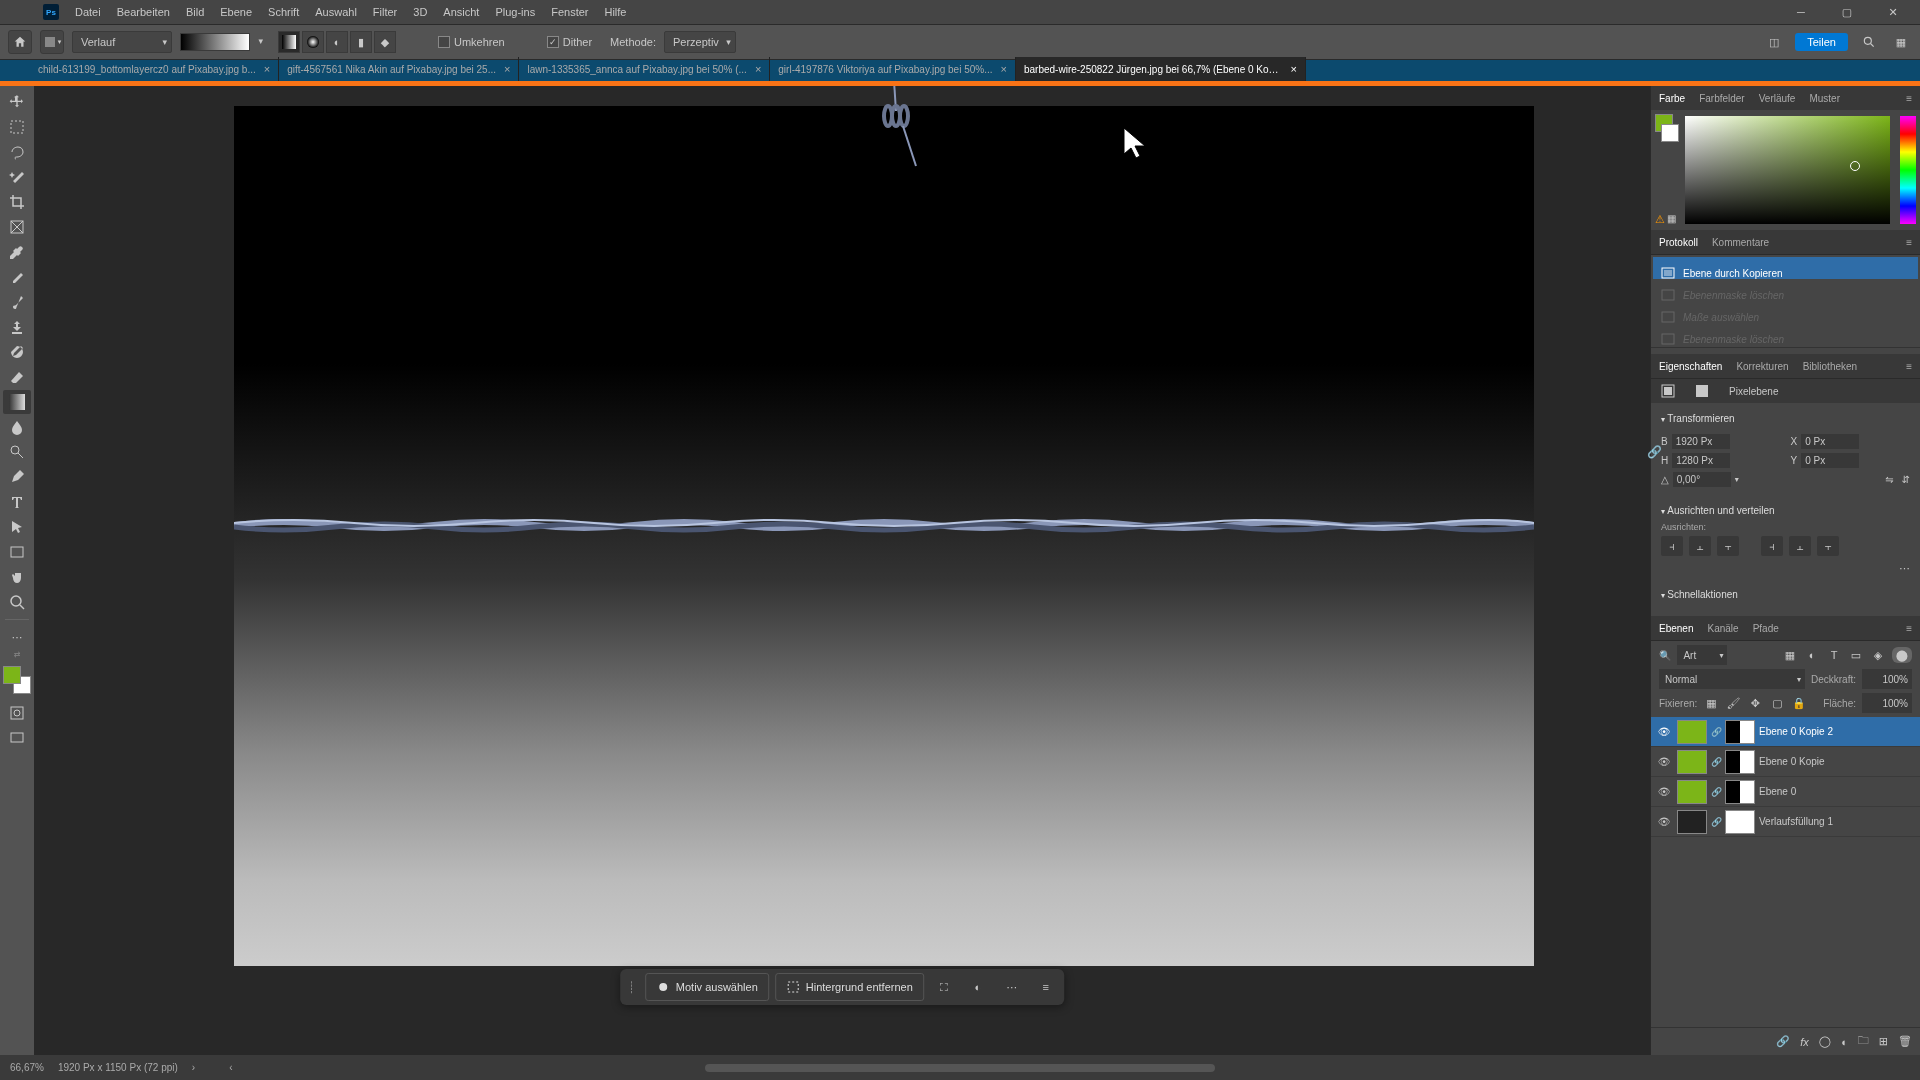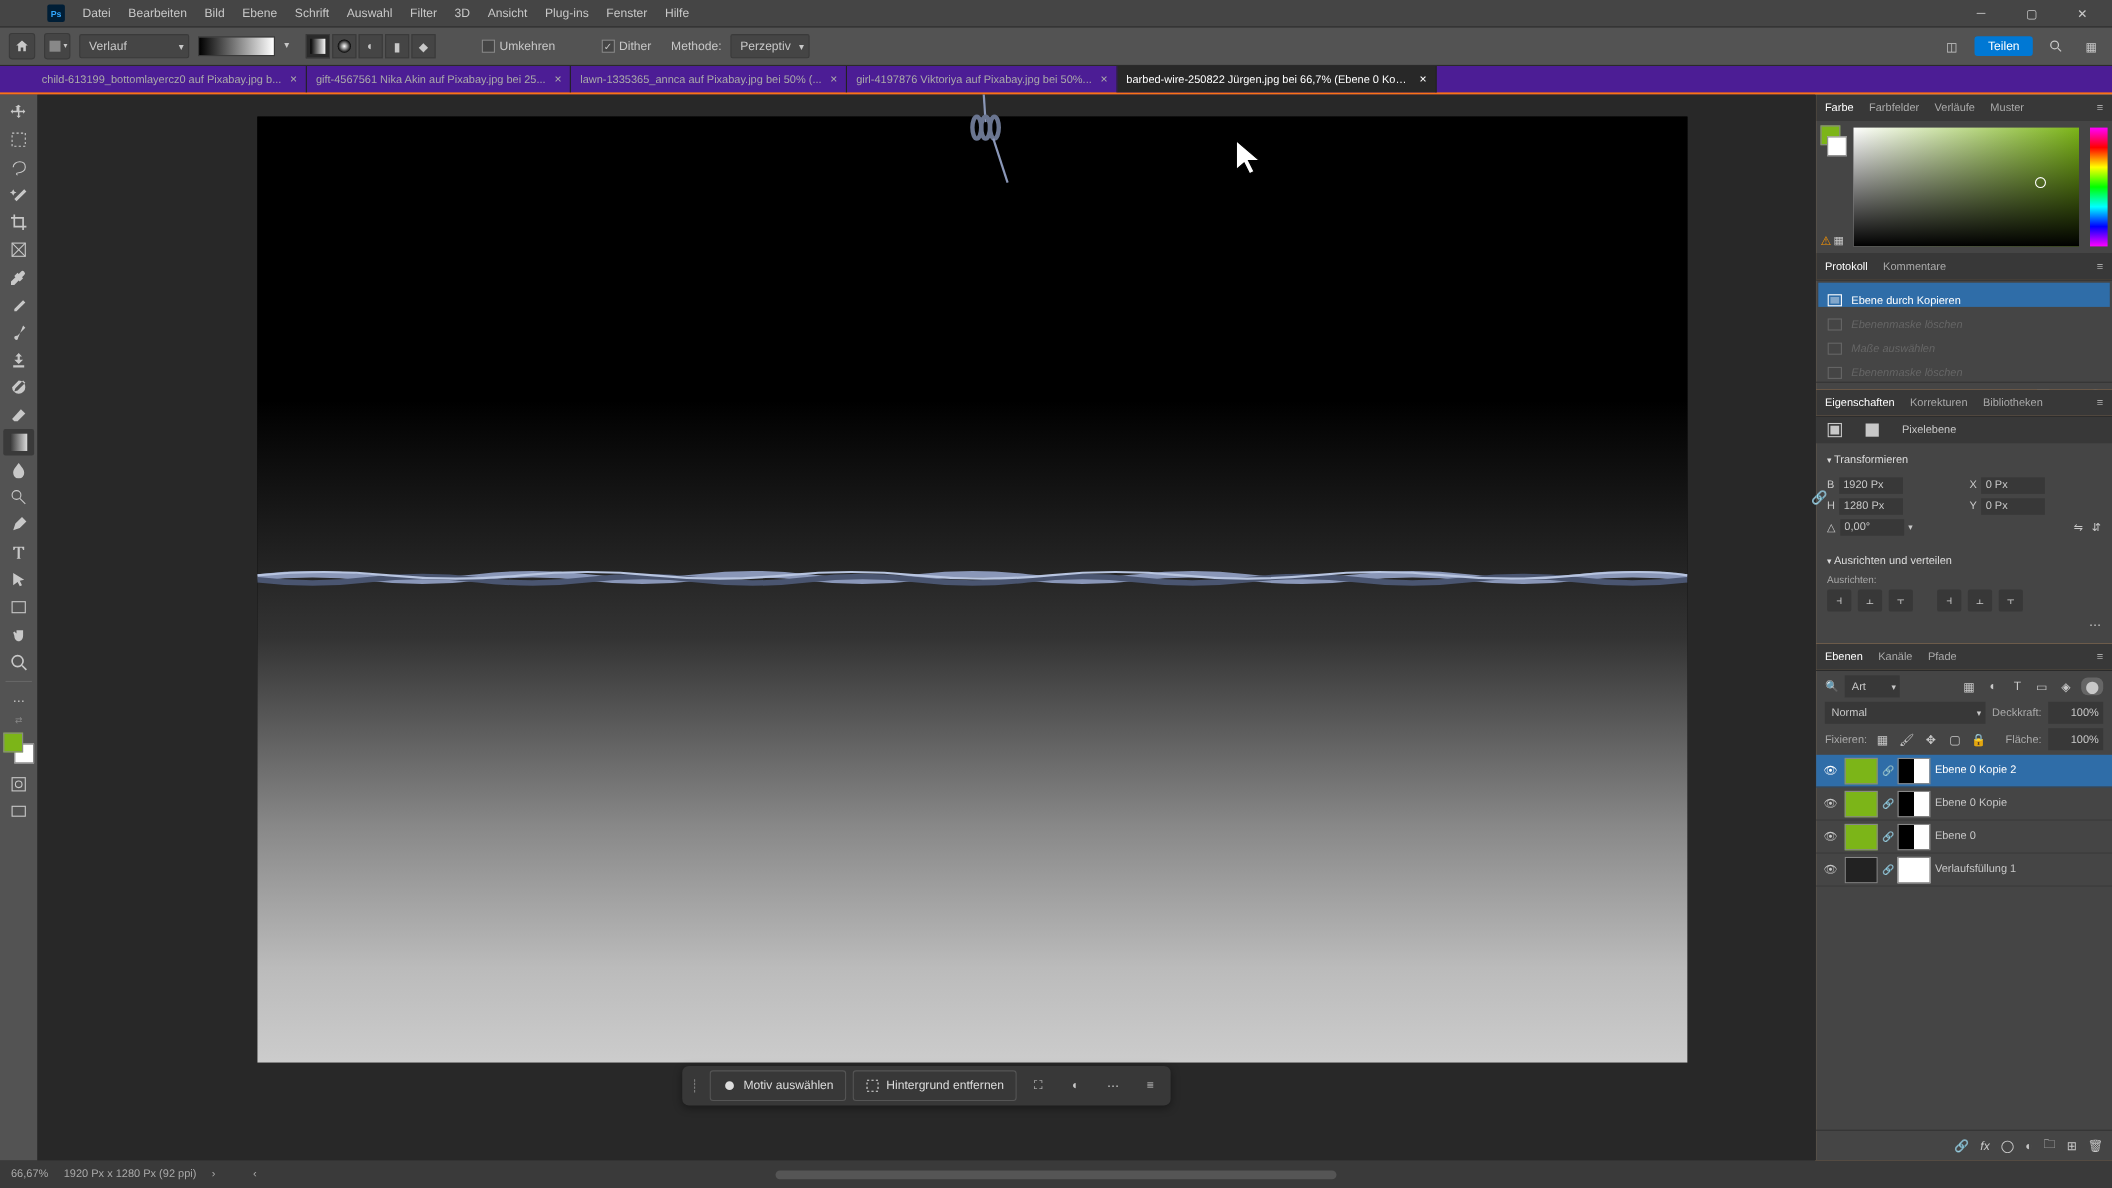--- a/index.html
+++ b/index.html
@@ -22,21 +22,21 @@
 .grad-types { display:flex; gap:2px; margin-left:20px; }
 .grad-type-btn { width:22px; height:22px; background:#454545; border:1px solid #3a3a3a; cursor:pointer; display:flex; align-items:center; justify-content:center; }
 .grad-type-btn.active { background:#2a2a2a; }
 .checkbox { display:flex; align-items:center; gap:4px; cursor:pointer;margin-left:34px; }
 .checkbox .box { width:12px; height:12px; border:1px solid #888; background:#454545; display:flex; align-items:center; justify-content:center; font-size:9px; }
 .right-opts { margin-left:auto; display:flex; align-items:center; gap:10px; }
 .share-btn { background:#0078d4; color:#fff; padding:3px 12px; border-radius:3px; cursor:pointer; font-size:11px; }
 .icon-btn { width:22px; height:22px; display:flex; align-items:center; justify-content:center; cursor:pointer; }
 
 
-.tabsbar { height:26px; background:#4c1d95; display:flex; align-items:flex-end; padding-left:30px; border-bottom:2px solid #f97316; }
+.tabsbar { height:26px; background:#0c4a6e; display:flex; align-items:flex-end; padding-left:30px; border-bottom:5px solid #f97316; }
 .doc-tab { height:24px; padding:0 8px; display:flex; align-items:center; gap:8px; font-size:10px; color:#aaa; max-width:290px; border-right:1px solid #222; cursor:pointer; }
 .doc-tab.active { background:#282828; color:#fff; }
 .doc-tab .tab-label { white-space:nowrap; overflow:hidden; text-overflow:ellipsis; }
 .doc-tab .close { font-size:11px; cursor:pointer; }
 
 
 .workspace { position:absolute; top:86px; bottom:25px; left:0; right:0; display:flex; }
 .toolbar { width:34px; background:#535353; display:flex; flex-direction:column; align-items:center; padding:4px 0; gap:1px; }
 .tool { width:28px; height:24px; display:flex; align-items:center; justify-content:center; cursor:pointer; border-radius:2px; position:relative; }
 .tool.active { background:#3a3a3a; }
@@ -541,20 +541,23 @@
           <div class="align-btn">⫞</div>
           <div class="align-btn">⫠</div>
           <div class="align-btn">⫟</div>
           <div style="width:10px"></div>
           <div class="align-btn">⫞</div>
           <div class="align-btn">⫠</div>
           <div class="align-btn">⫟</div>
         </div>
         <div style="text-align:right;margin-top:6px"><span>⋯</span></div>
       </div>
+      <div class="prop-section">
+        <div class="prop-title">Schnellaktionen</div>
+      </div>
     </div>
 
     <div class="panel-tabs">
       <span class="active">Ebenen</span>
       <span>Kanäle</span>
       <span>Pfade</span>
       <span style="margin-left:auto;cursor:pointer">≡</span>
     </div>
     <div class="layers-panel">
       <div class="layers-controls">
@@ -635,17 +638,17 @@
         <span>⊞</span>
         <span>🗑</span>
       </div>
     </div>
 
   </div>
 </div>
 
 <div class="statusbar">
   <span>66,67%</span>
-  <span>1920 Px x 1280 Px (92 ppi)</span>
+  <span>1920 Px x 1150 Px (72 ppi)</span>
   <span class="chev">›</span>
   <span class="chev" style="margin-left:20px">‹</span>
   <div class="status-scroll"></div>
 </div>
 
 </body></html>

